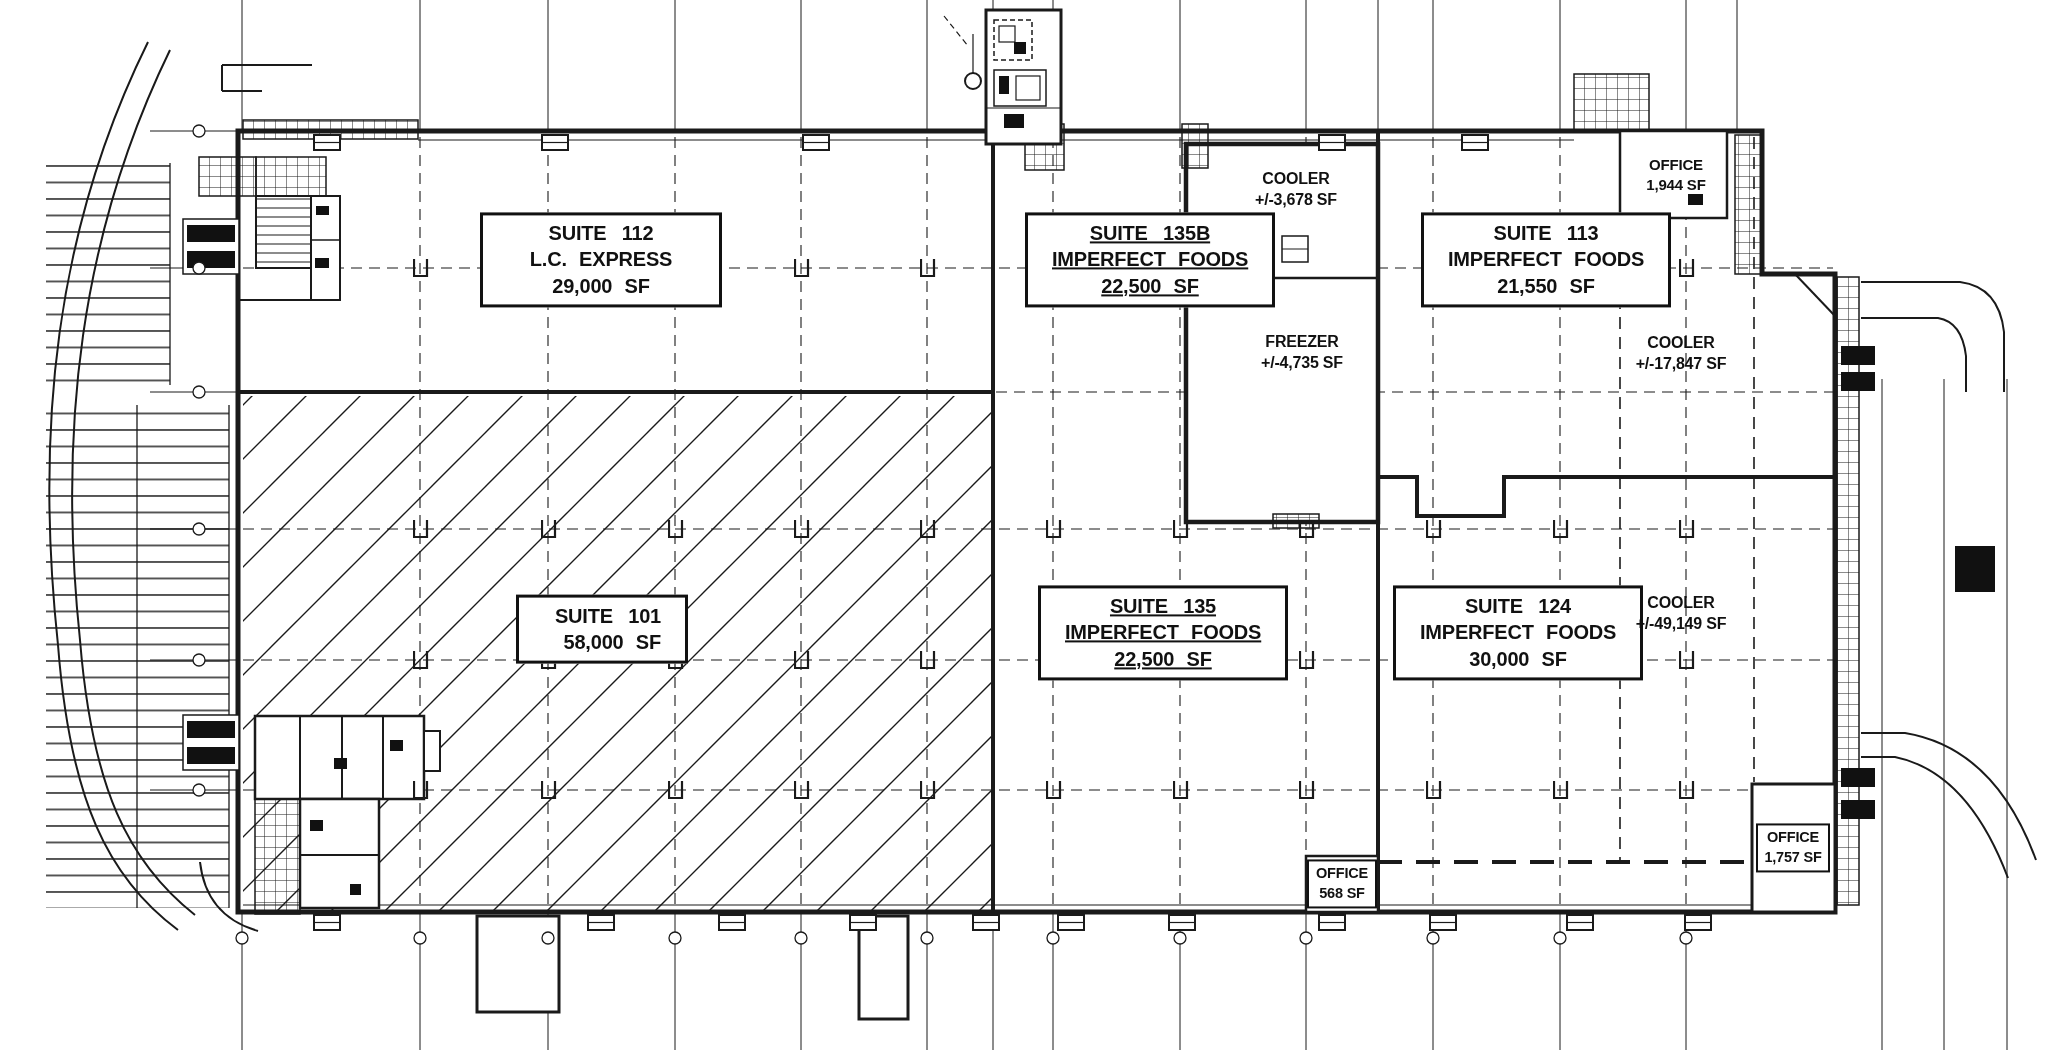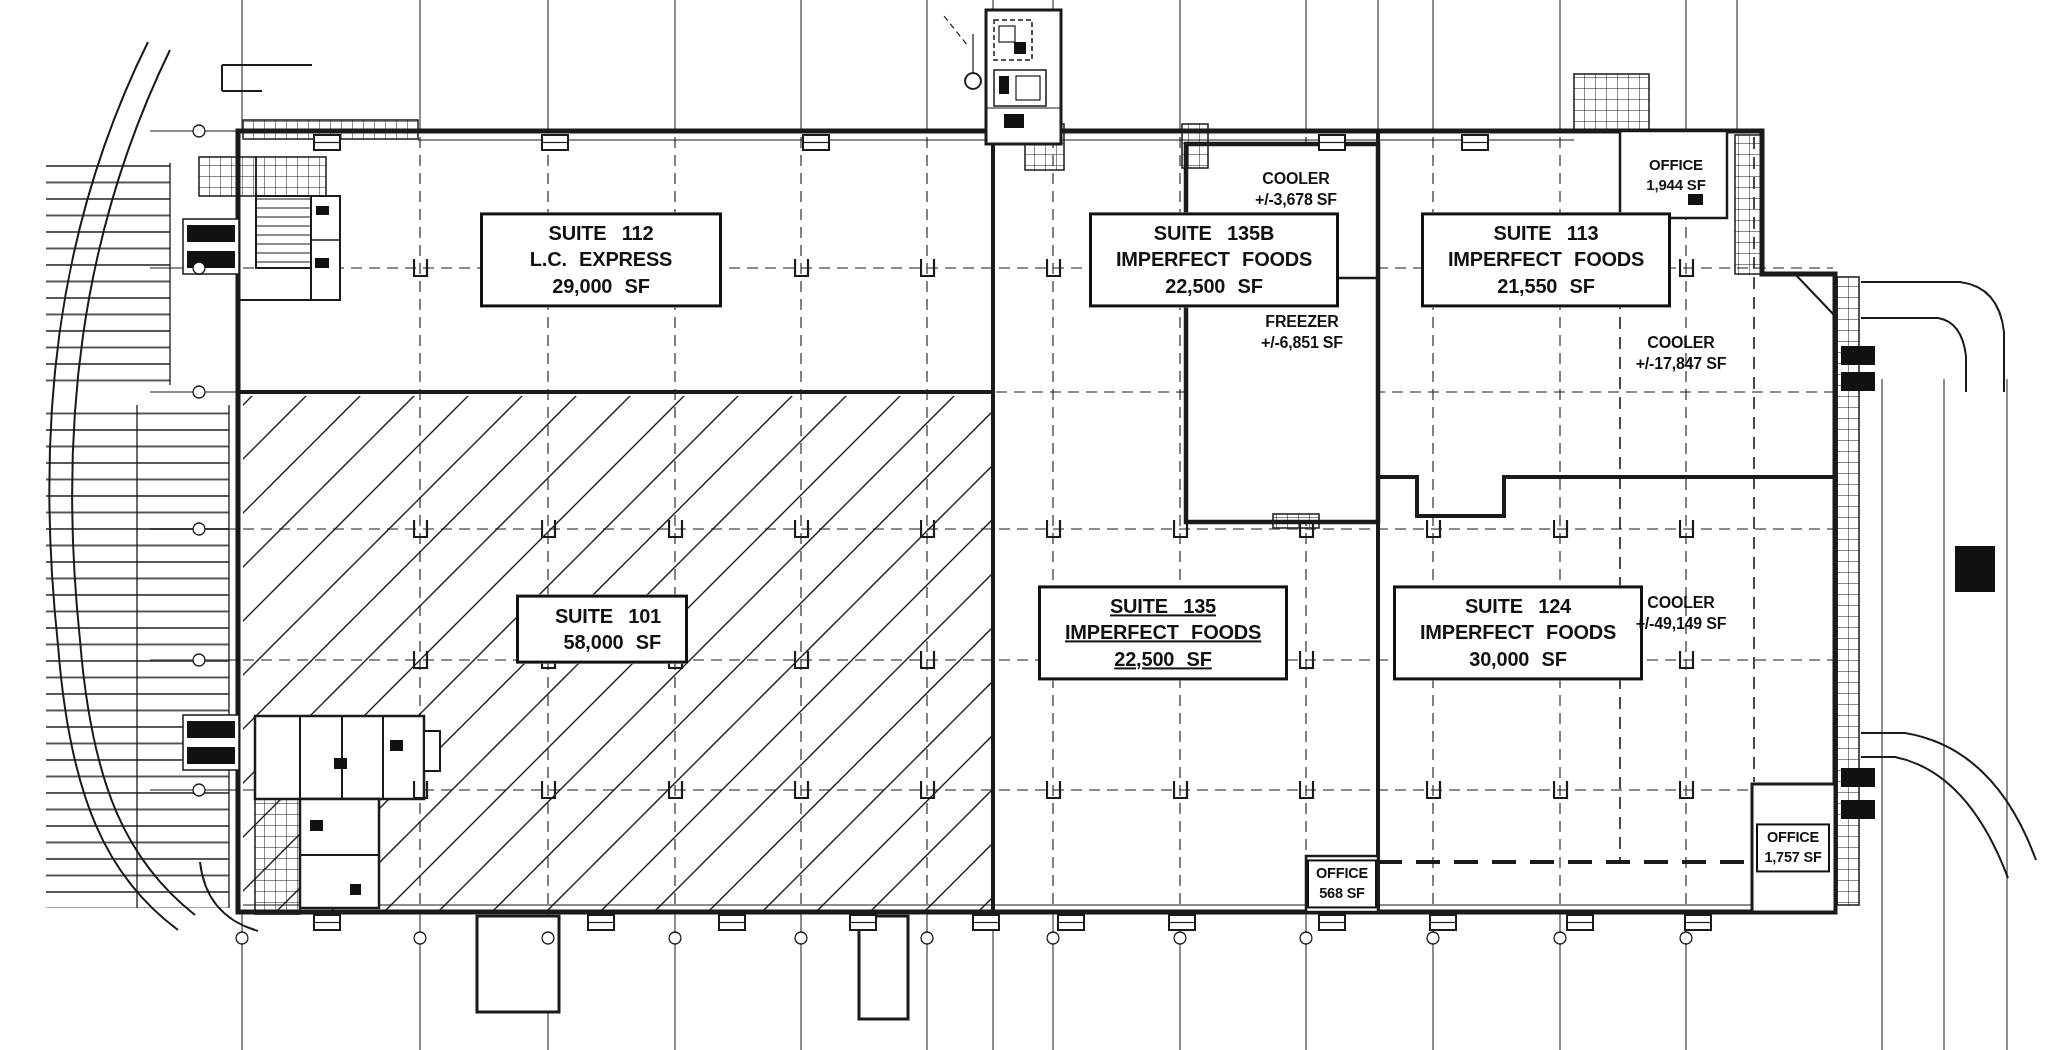--- a/index.html
+++ b/index.html
@@ -309,21 +309,21 @@
       <circle cx="1686" cy="938" r="6" fill="#fff" stroke="#1a1a1a" stroke-width="1.3"></circle>
     </g>
 </svg>
 
 <div class="lbl lblbox suite" style="left:601px;top:260px;width:188px;">
   <div class="l1">SUITE 112</div>
   <div class="l2">L.C. EXPRESS</div>
   <div class="l3">29,000 SF</div>
 </div>
 
-<div class="lbl lblbox suite" style="left:1214px;top:260px;width:196px;">
+<div class="lbl lblbox suite" style="left:1150px;top:260px;width:196px;text-decoration:underline;">
   <div class="l1">SUITE 135B</div>
   <div class="l2">IMPERFECT FOODS</div>
   <div class="l3">22,500 SF</div>
 </div>
 
 <div class="lbl lblbox suite" style="left:1510px;top:260px;width:196px;margin-left:36px;">
   <div class="l1">SUITE 113</div>
   <div class="l2">IMPERFECT FOODS</div>
   <div class="l3">21,550 SF</div>
 </div>
@@ -343,23 +343,23 @@
   <div class="l1">SUITE 124</div>
   <div class="l2">IMPERFECT FOODS</div>
   <div class="l3">30,000 SF</div>
 </div>
 
 <div class="lbl zone" style="left:1296px;top:190px;">
   <div>COOLER</div>
   <div>+/-3,678 SF</div>
 </div>
 
-<div class="lbl zone" style="left:1302px;top:333px;">
+<div class="lbl zone" style="left:1302px;top:353px;">
   <div>FREEZER</div>
-  <div>+/-6,851 SF</div>
+  <div>+/-4,735 SF</div>
 </div>
 
 <div class="lbl zone" style="left:1681px;top:354px;">
   <div>COOLER</div>
   <div>+/-17,847 SF</div>
 </div>
 
 <div class="lbl zone" style="left:1681px;top:614px;">
   <div>COOLER</div>
   <div>+/-49,149 SF</div>

